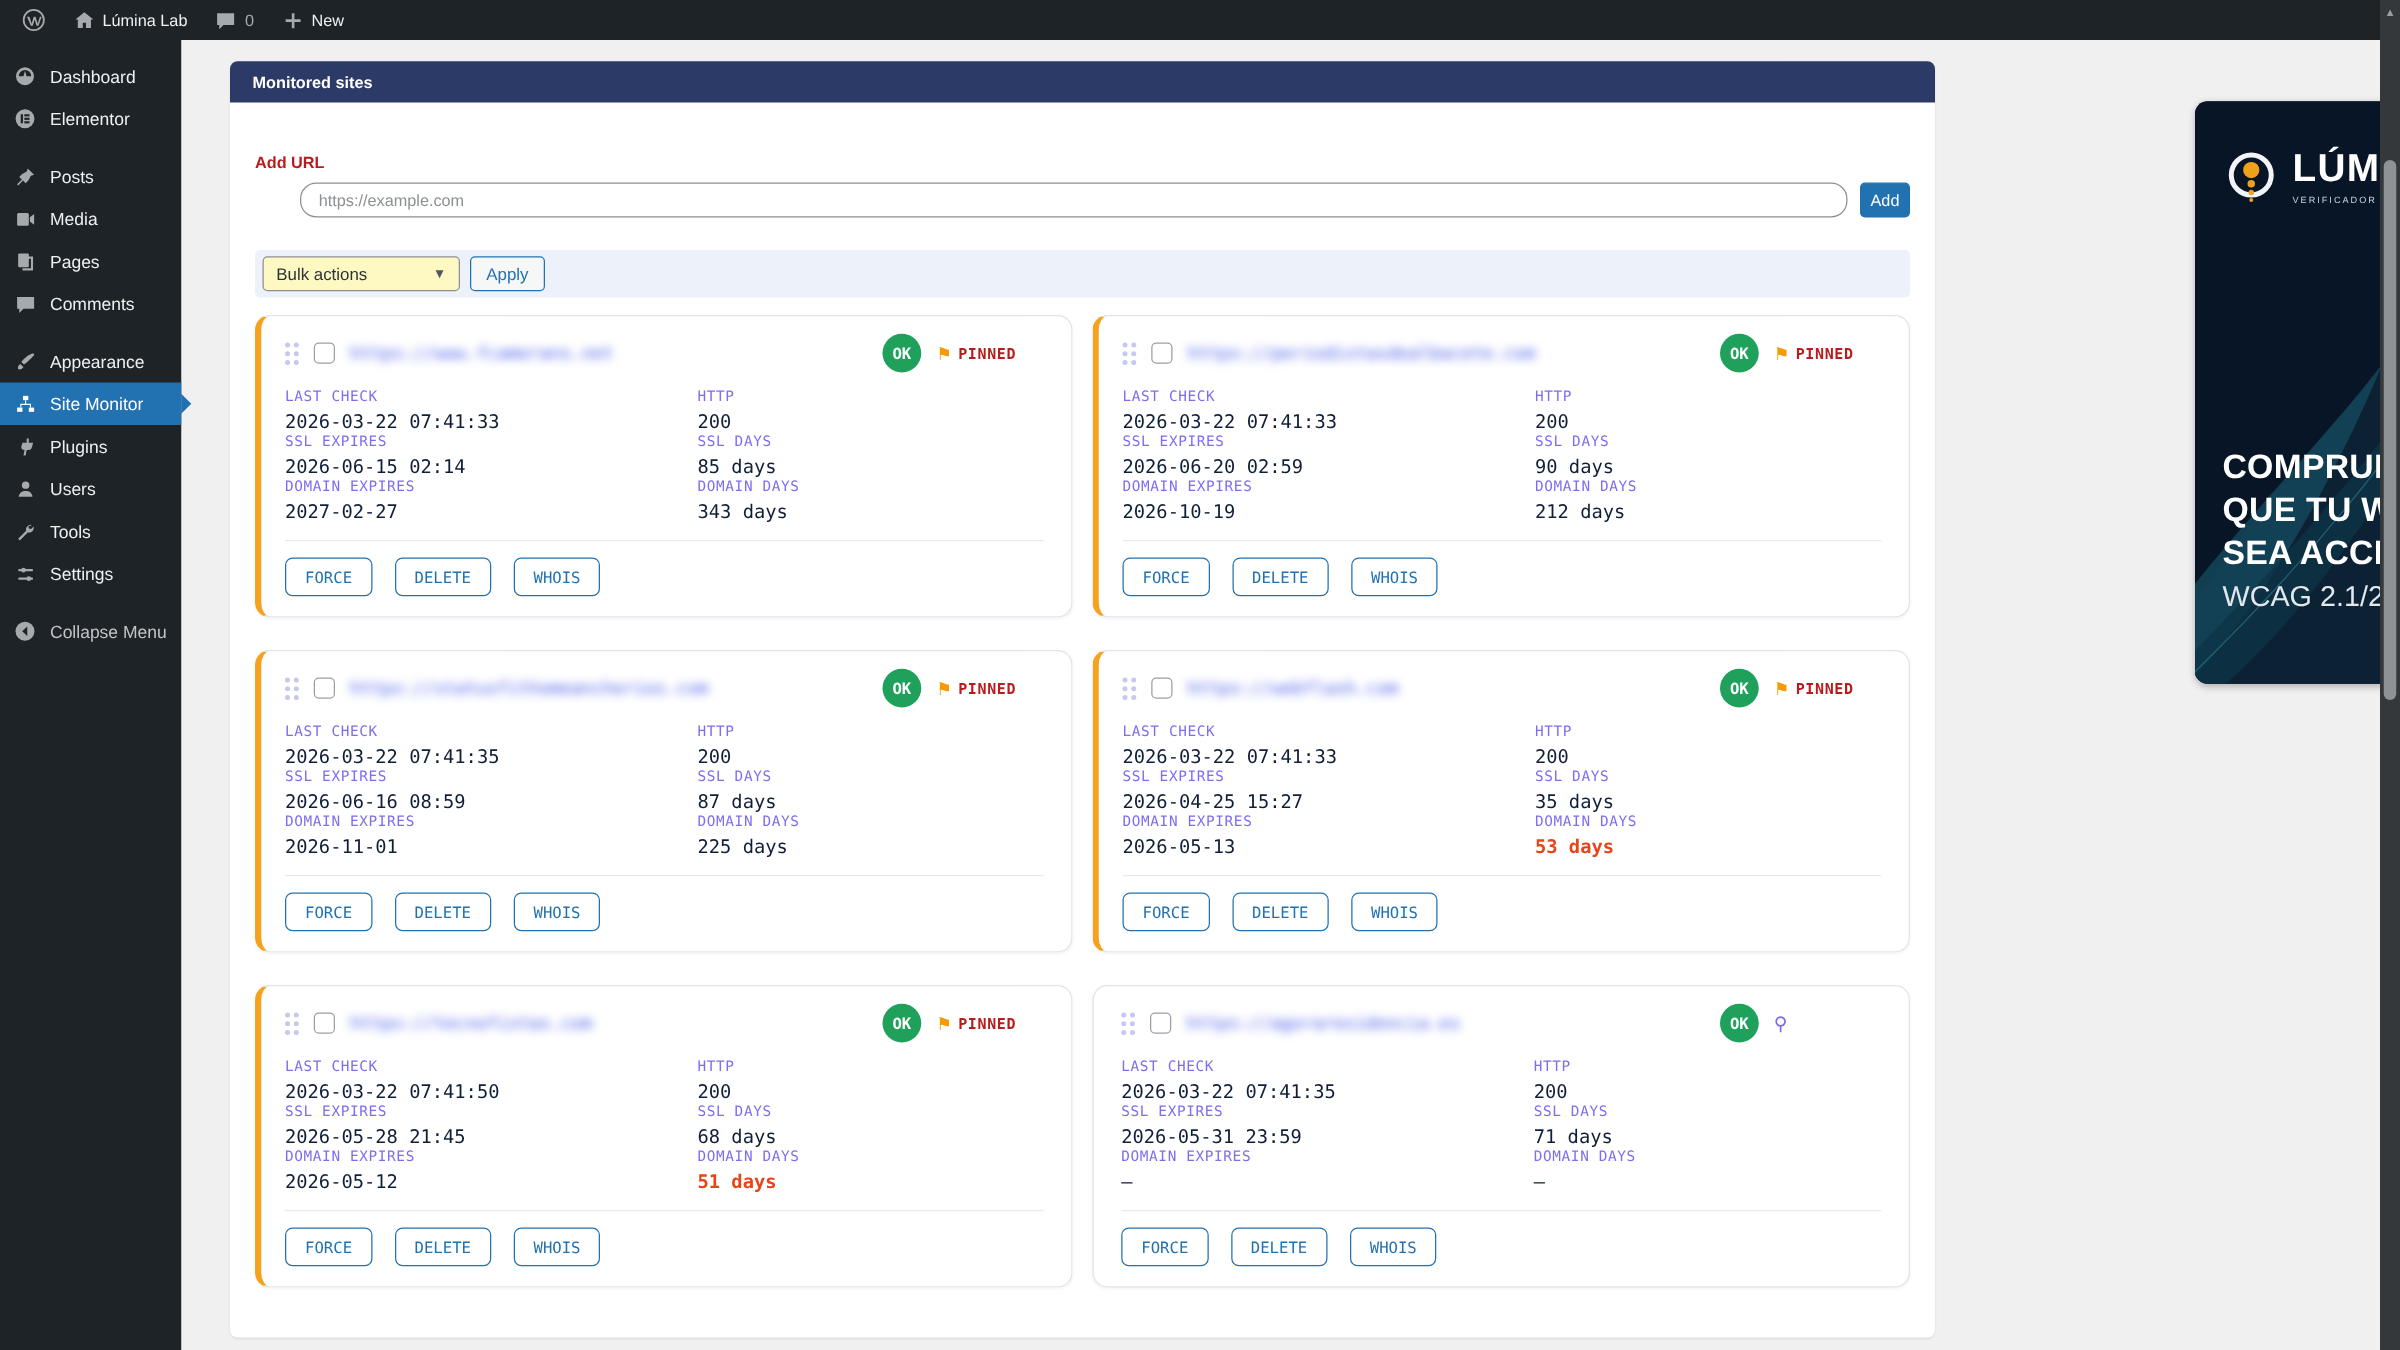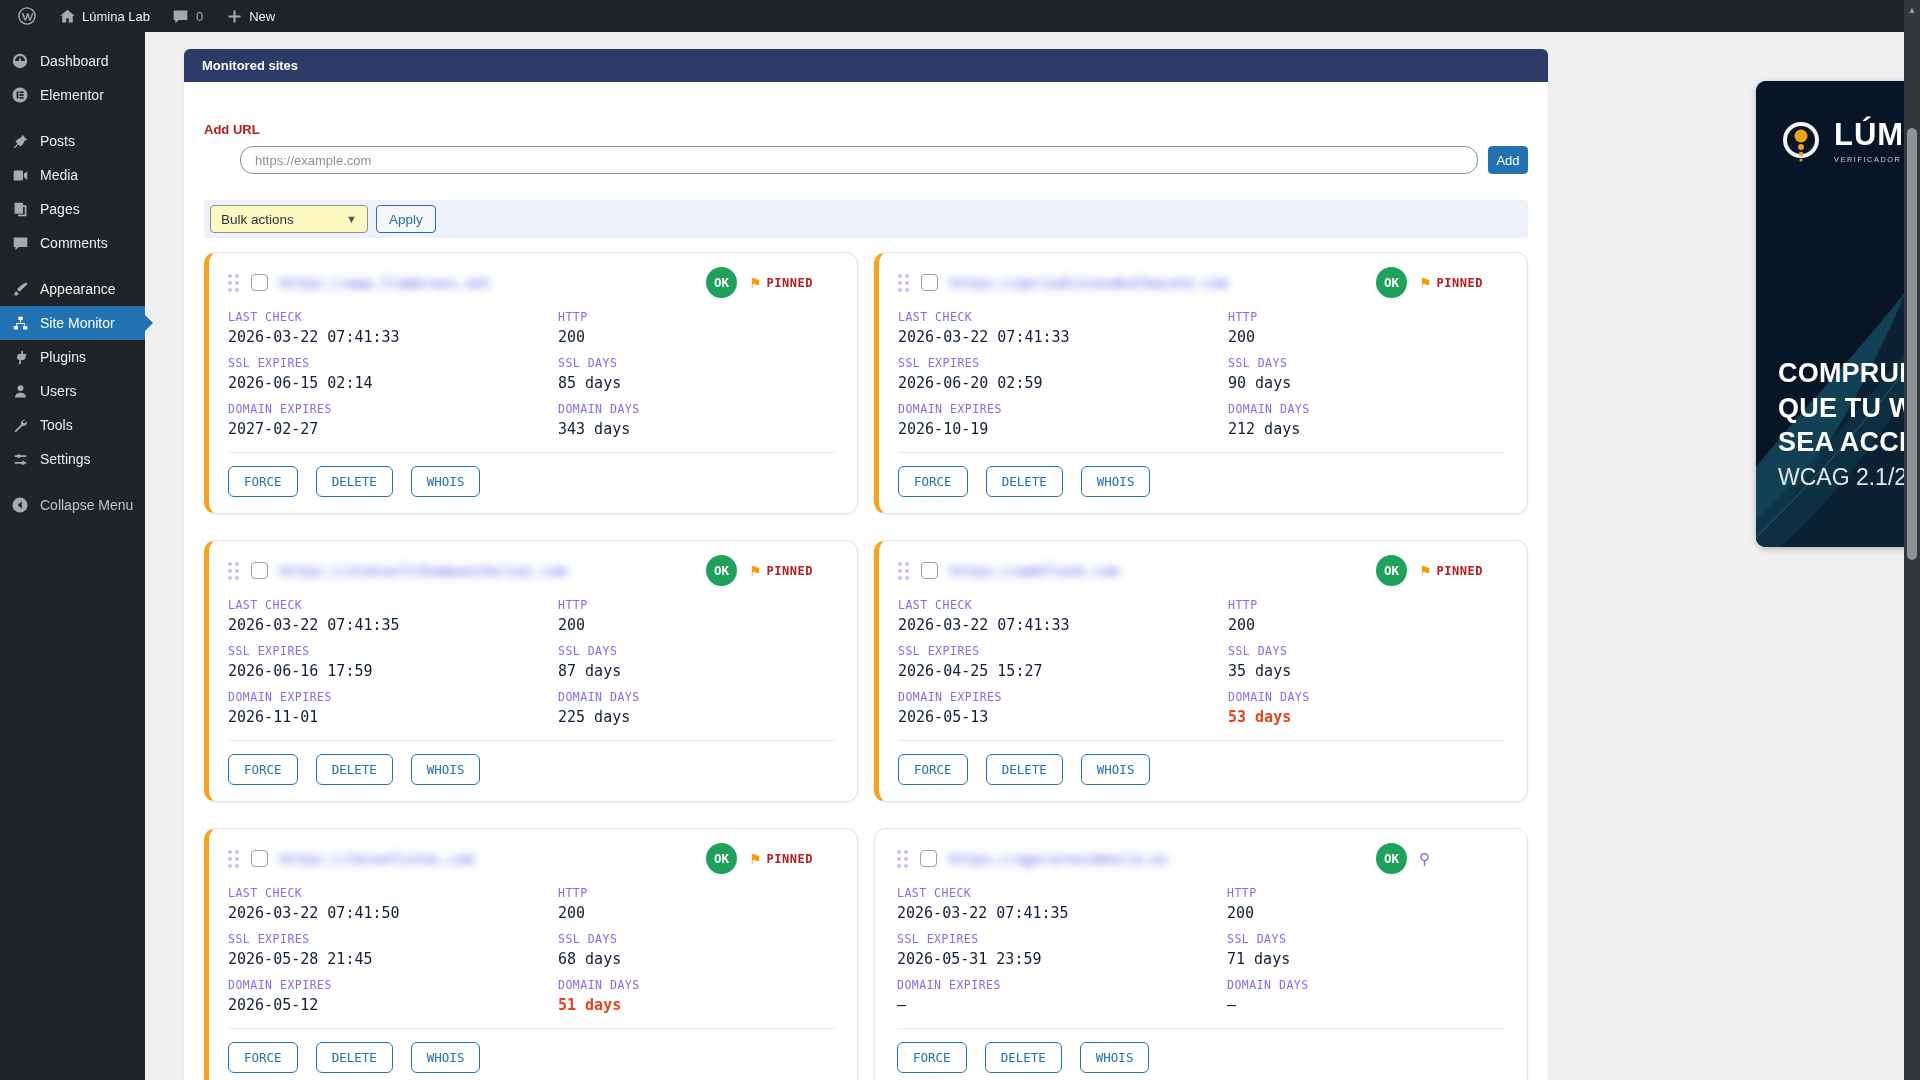--- a/index.html
+++ b/index.html
@@ -62,21 +62,21 @@
   .card-url { font-family:"DejaVu Sans Mono", monospace; font-size:14px; color:#4458e8; filter:blur(4px);
     user-select:none; white-space:nowrap; overflow:hidden; flex:1; cursor:pointer; }
   .status-badge { width:31px; height:31px; border-radius:50%; background:#1fa15c; color:#fff;
     font-family:"DejaVu Sans Mono", monospace; font-size:12.5px; font-weight:bold;
     display:flex; align-items:center; justify-content:center; flex:0 0 31px; }
   .pin-wrap { display:flex; align-items:center; gap:6px; min-width:86px; justify-content:flex-start; }
   .pinned-label { color:#b91c1c; font-family:"DejaVu Sans Mono", monospace; font-size:12px; font-weight:bold; letter-spacing:.5px; }
   .pin-glyph { font-size:14px; color:#f59b00; }
   .pin-outline { font-size:15px; color:#7b68ee; cursor:pointer; }
 
-  .fields { display:grid; grid-template-columns:330px 1fr; row-gap:10px; }
+  .fields { display:grid; grid-template-columns:330px 1fr; }
   .field-label { font-family:"DejaVu Sans Mono", monospace; font-size:11.5px; color:#7d6ef0; letter-spacing:.5px; margin-bottom:4px; }
   .field-value { font-family:"DejaVu Sans Mono", monospace; font-size:15px; color:#101f38; }
   .field-value.alert { color:#e94419; font-weight:bold; }
 
   .card-divider { border:none; border-top:1px solid #e8eaee; margin:14px 0 13px 0; }
   .card-actions { display:flex; gap:18px; }
   .act-btn { background:#fff; border:1.5px solid #2271b1; border-radius:6px; color:#2271b1;
     font-family:"DejaVu Sans Mono", monospace; font-size:12.5px; padding:7px 15px; cursor:pointer; }
 
   
@@ -418,21 +418,21 @@
       <div>
         <div class="field-label">LAST CHECK</div>
         <div class="field-value">2026-03-22 07:41:35</div>
       </div>
       <div>
         <div class="field-label">HTTP</div>
         <div class="field-value">200</div>
       </div>
       <div>
         <div class="field-label">SSL EXPIRES</div>
-        <div class="field-value">2026-06-16 17:59</div>
+        <div class="field-value">2026-06-16 08:59</div>
       </div>
       <div>
         <div class="field-label">SSL DAYS</div>
         <div class="field-value">87 days</div>
       </div>
       <div>
         <div class="field-label">DOMAIN EXPIRES</div>
         <div class="field-value">2026-11-01</div>
       </div>
       <div>

